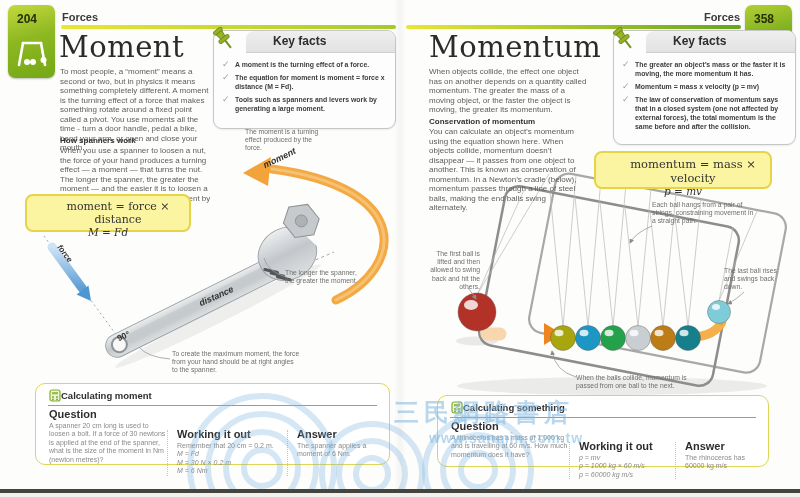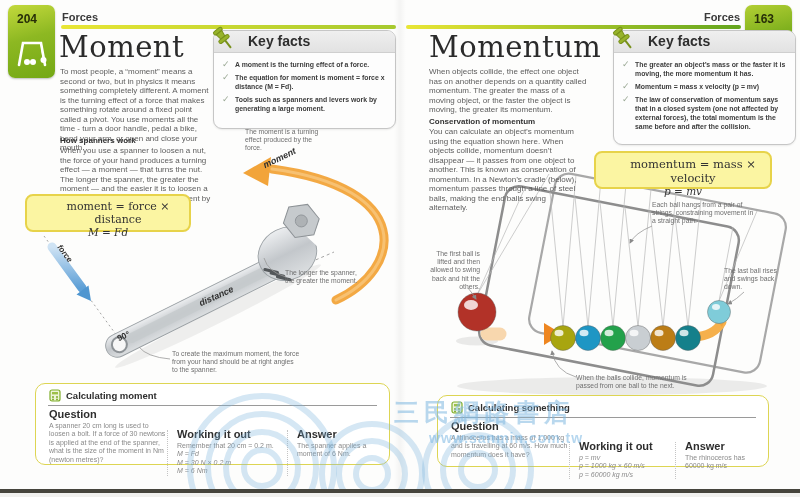--- a/index.html
+++ b/index.html
@@ -15,38 +15,38 @@
   .rule{position:absolute;height:3.5px;border-radius:2px;}
   .page-title{position:absolute;font-family:"DejaVu Serif","Liberation Serif",serif;
               font-size:29px;color:#2b2b2b;letter-spacing:.5px;}
   
   .para{position:absolute;font-size:8px;line-height:9.5px;color:#5d5d5d;}
   .subhead{position:absolute;font-size:8px;font-weight:bold;color:#333;}
   
   .kf{position:absolute;width:181px;background:#fdfdfd;border:1px solid #c6c6c6;
       border-radius:9px;box-shadow:0 1px 2px rgba(0,0,0,.08);}
   .kf-head{height:21px;background:linear-gradient(#efefef,#e2e2e2);border-bottom:1px solid #cfcfcf;
-           border-radius:8px 8px 0 0;line-height:21px;padding-left:34px;
-           font-size:14px;font-weight:bold;color:#2e2e2e;}
+           border-radius:8px 8px 0 0;line-height:21px;padding-left:27px;
+           font-size:12px;font-weight:bold;color:#2e2e2e;margin-left:32px;}
   .kf-pin{position:absolute;left:-5px;top:-7px;width:30px;height:30px;}
   .kf-items{padding:7px 9px 4px 8px;}
   .kf-item{display:flex;margin-bottom:4px;}
   .kf-check{width:13px;flex:none;color:#9aa894;font-size:9px;line-height:9px;}
   .kf-text{font-size:6.9px;line-height:9px;font-weight:bold;color:#3c3c3c;}
   
   .eq{position:absolute;background:#fbf5a2;border:2px solid #e7d34a;border-radius:8px;
       text-align:center;font-family:"DejaVu Serif","Liberation Serif",serif;color:#333;}
   .eq .l1{font-size:11px;margin-top:4px;margin-left:20px;}
   .eq .l2{font-size:10.5px;font-style:italic;}
   
   .ann{position:absolute;font-size:6.8px;line-height:8.2px;color:#6f6f6f;}
   .dlabel{position:absolute;font-weight:bold;color:#2f2f2f;}
   
   .calc{position:absolute;background:#fff;border:1.5px solid #ddd553;border-radius:10px;}
-  .calc-head{display:flex;align-items:center;gap:5px;padding:5px 0 3px 13px;
+  .calc-head{display:flex;align-items:center;padding:5px 0 3px 13px;
              font-size:9.5px;font-weight:bold;color:#2e2e2e;}
   .calc-div{border-top:1px solid #9a9a9a;margin:0 12px;}
   .calc-cols{display:flex;padding:4px 12px 0 13px;}
   .calc-col h4{margin:0 0 3px 0;font-size:11px;color:#2e2e2e;}
   .calc-col{font-size:7px;line-height:8.6px;color:#8a8a8a;}
   .c2,.c3{border-left:1px dotted #c4c4c4;padding-left:9px;margin-top:20px;}
   .wk div.it{font-style:italic;}
   
   .wm{position:absolute;left:0;top:0;width:696px;height:497px;pointer-events:none;}
   .wm-cn{position:absolute;left:394px;top:396px;font-size:25px;font-weight:bold;
@@ -264,21 +264,21 @@
         <div class="it">M = 6 Nm</div>
       </div>
       <div class="calc-col c3" style="flex:1;">
         <h4>Answer</h4>
         <div>The spanner applies a moment of 6 Nm.</div>
       </div>
     </div>
   </div>
 
   <div class="tab" style="left:745px;top:5px;background:linear-gradient(165deg,#b3cf34 0%,#7bae1c 45%,#639c10 100%);">
-    <div class="num" style="left:9px;">163</div>
+    <div class="num" style="left:9px;">358</div>
     <svg width="34" height="36" style="position:absolute;left:6px;top:30px">
       <path d="M5 30 L9 8 L27 8 L31 30" fill="none" stroke="#fff" stroke-width="2.6" stroke-linecap="round"></path>
       <circle cx="13" cy="27" r="3" fill="#fff"></circle>
         <circle cx="19" cy="27" r="3" fill="#fff"></circle>
       <line x1="27" y1="8" x2="29" y2="22" stroke="#fff" stroke-width="1.4"></line>
       <circle cx="29.5" cy="25" r="3" fill="#fff"></circle>
     </svg>
   </div>
   <div class="abs section-label" style="left:640px;top:11px;width:100px;text-align:right;">Forces</div>
   <div class="rule" style="left:406px;top:25px;width:335px;background:linear-gradient(90deg,#e9e635,#64a51e);"></div>

